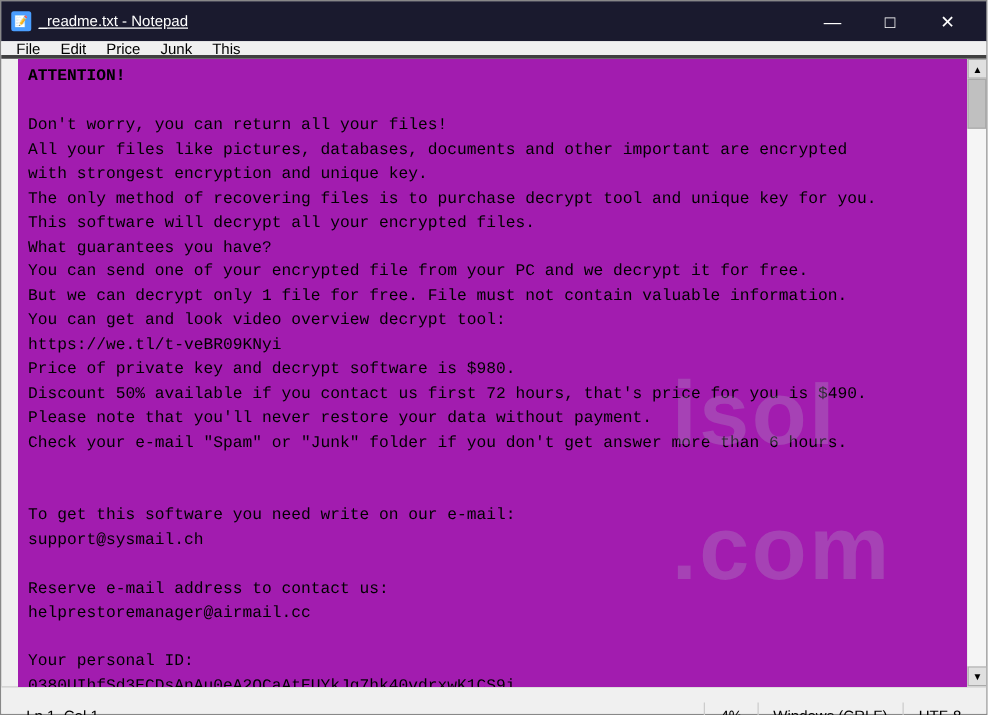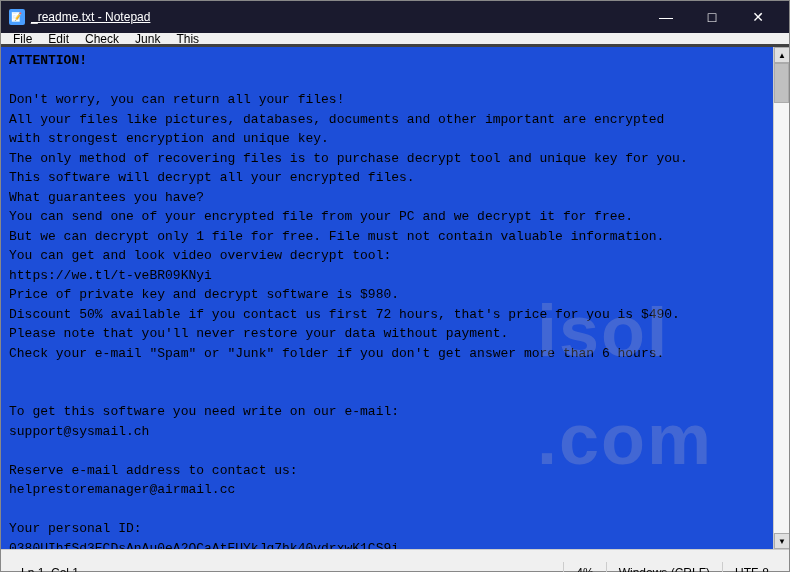--- a/index.html
+++ b/index.html
@@ -95,28 +95,29 @@
     }
 
     .content-area {
       flex: 1;
       display: flex;
       overflow: hidden;
     }
 
     .text-area {
       flex: 1;
-      background: #1d4ed8;
+      background: #a21caf;
       padding: 4px 8px;
       overflow-y: auto;
       font-family: 'Courier New', Courier, monospace;
       font-size: 13px;
       line-height: 1.5;
       color: #000;
       position: relative;
+      margin-left: 13px;
     }
 
     .scrollbar {
       width: 16px;
       background: #f0f0f0;
       border-left: 1px solid #ccc;
       display: flex;
       flex-direction: column;
       flex-shrink: 0;
     }
@@ -209,21 +210,21 @@
     <div class="title-bar-controls">
       <button class="title-btn">—</button>
       <button class="title-btn">□</button>
       <button class="title-btn close">✕</button>
     </div>
   </div>
 
   <div class="menu-bar">
     <div class="menu-item">File</div>
     <div class="menu-item">Edit</div>
-    <div class="menu-item">Check</div>
+    <div class="menu-item">Price</div>
     <div class="menu-item">Junk</div>
     <div class="menu-item">This</div>
   </div>
 
   <div class="content-area">
     <div class="text-area">
       <div class="text-content" id="doc-content"><span style="font-weight: bold;">ATTENTION!</span><br><span></span><br><span>Don't worry, you can return all your files!</span><br><span>All your files like pictures, databases, documents and other important are encrypted</span><br><span>with strongest encryption and unique key.</span><br><span>The only method of recovering files is to purchase decrypt tool and unique key for you.</span><br><span>This software will decrypt all your encrypted files.</span><br><span>What guarantees you have?</span><br><span>You can send one of your encrypted file from your PC and we decrypt it for free.</span><br><span>But we can decrypt only 1 file for free. File must not contain valuable information.</span><br><span>You can get and look video overview decrypt tool:</span><br><span>https://we.tl/t-veBR09KNyi</span><br><span>Price of private key and decrypt software is $980.</span><br><span>Discount 50% available if you contact us first 72 hours, that's price for you is $490.</span><br><span>Please note that you'll never restore your data without payment.</span><br><span>Check your e-mail "Spam" or "Junk" folder if you don't get answer more than 6 hours.</span><br><span></span><br><span></span><br><span>To get this software you need write on our e-mail:</span><br><span>support@sysmail.ch</span><br><span></span><br><span>Reserve e-mail address to contact us:</span><br><span>helprestoremanager@airmail.cc</span><br><span></span><br><span>Your personal ID:</span><br><span>0380UIhfSd3ECDsAnAu0eA2QCaAtEUYkJq7hk40vdrxwK1CS9i</span></div>
       <div class="watermark">isoI<br>.com</div>
     </div>
     <div class="scrollbar">

